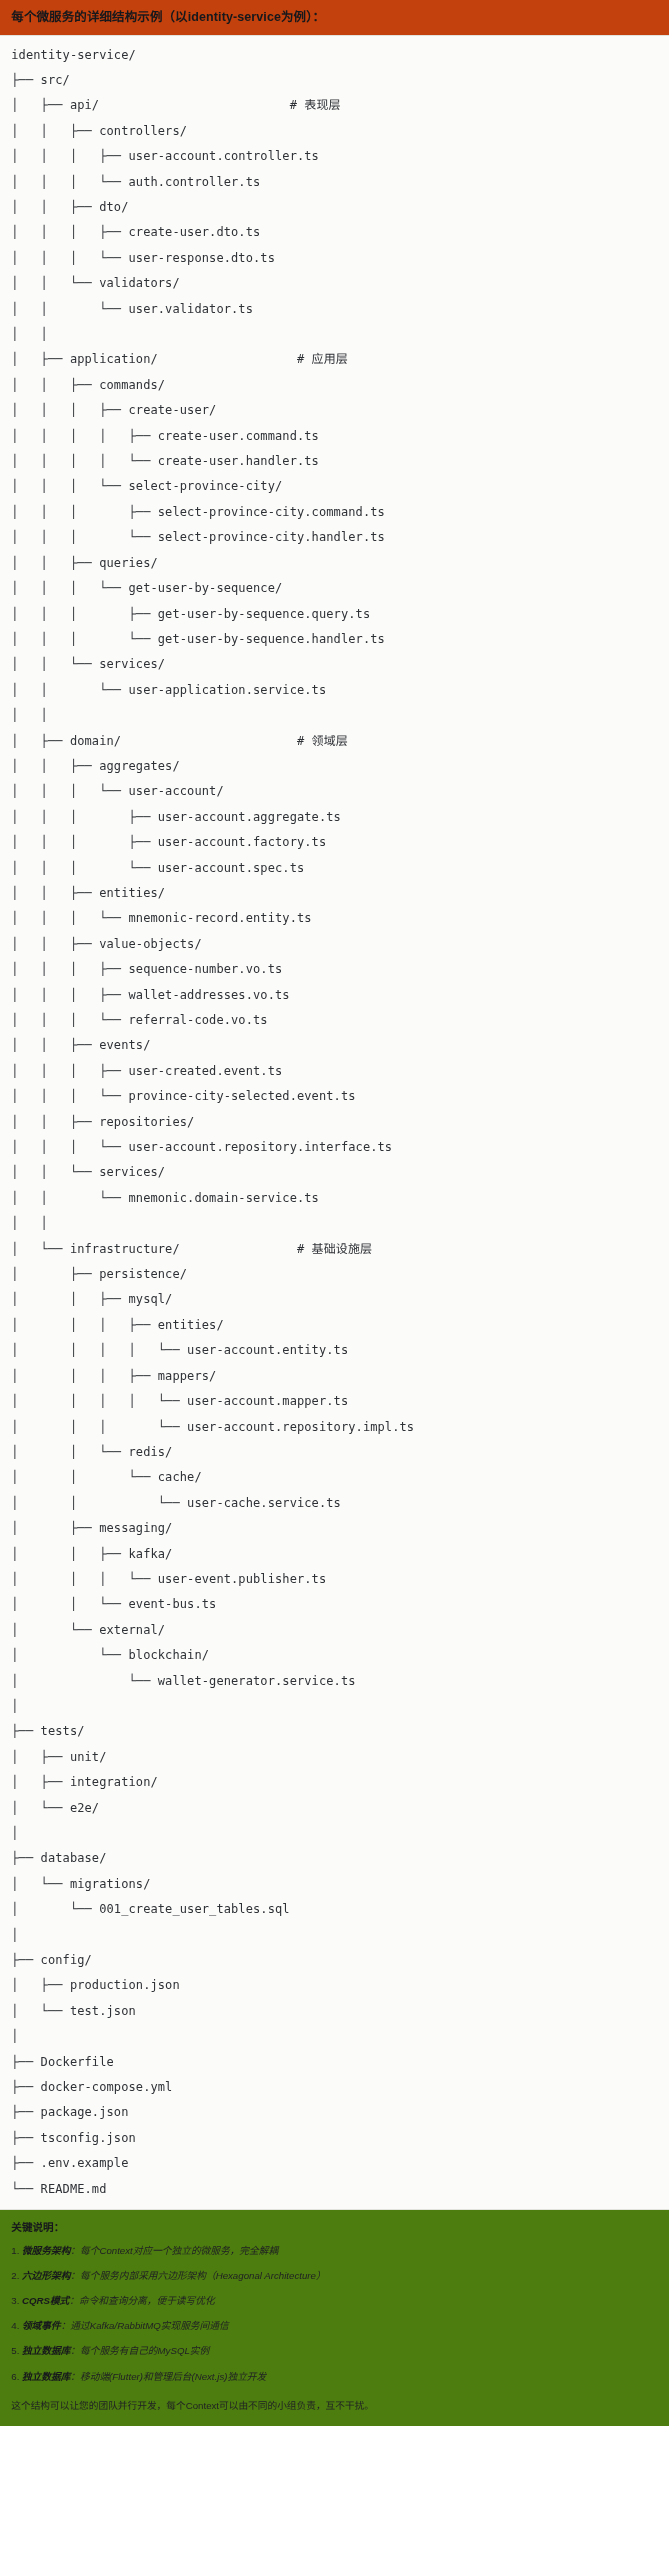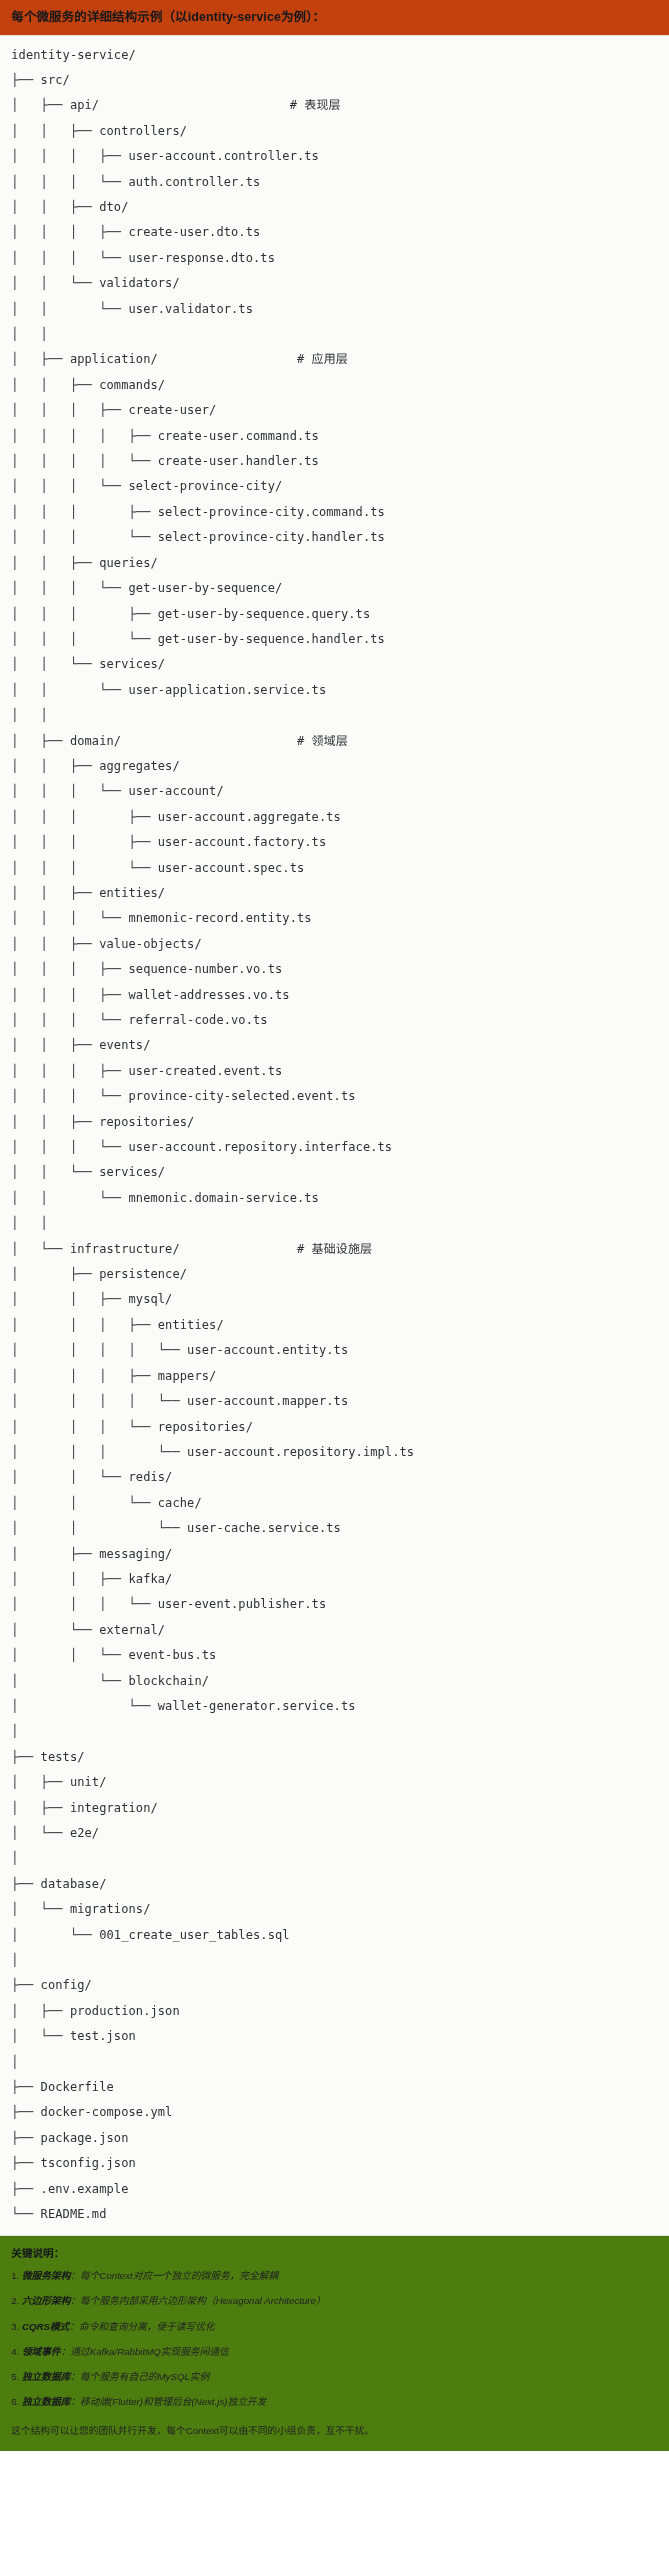--- a/index.html
+++ b/index.html
@@ -172,30 +172,29 @@
 <span class="tree-line">│   │   └── services/</span>
 <span class="tree-line">│   │       └── mnemonic.domain-service.ts</span>
 <span class="tree-line">│   │</span>
 <span class="tree-line">│   └── infrastructure/                <span class="cmt"># 基础设施层</span></span>
 <span class="tree-line">│       ├── persistence/</span>
 <span class="tree-line">│       │   ├── mysql/</span>
 <span class="tree-line">│       │   │   ├── entities/</span>
 <span class="tree-line">│       │   │   │   └── user-account.entity.ts</span>
 <span class="tree-line">│       │   │   ├── mappers/</span>
 <span class="tree-line">│       │   │   │   └── user-account.mapper.ts</span>
-<span class="tree-line">│       │   │   └── repositories/</span>
 <span class="tree-line">│       │   │       └── user-account.repository.impl.ts</span>
 <span class="tree-line">│       │   └── redis/</span>
 <span class="tree-line">│       │       └── cache/</span>
 <span class="tree-line">│       │           └── user-cache.service.ts</span>
 <span class="tree-line">│       ├── messaging/</span>
 <span class="tree-line">│       │   ├── kafka/</span>
 <span class="tree-line">│       │   │   └── user-event.publisher.ts</span>
+<span class="tree-line">│       │   └── event-bus.ts</span>
 <span class="tree-line">│       └── external/</span>
-<span class="tree-line">│       │   └── event-bus.ts</span>
 <span class="tree-line">│           └── blockchain/</span>
 <span class="tree-line">│               └── wallet-generator.service.ts</span>
 <span class="tree-line">│</span>
 <span class="tree-line">├── tests/</span>
 <span class="tree-line">│   ├── unit/</span>
 <span class="tree-line">│   ├── integration/</span>
 <span class="tree-line">│   └── e2e/</span>
 <span class="tree-line">│</span>
 <span class="tree-line">├── database/</span>
 <span class="tree-line">│   └── migrations/</span>

